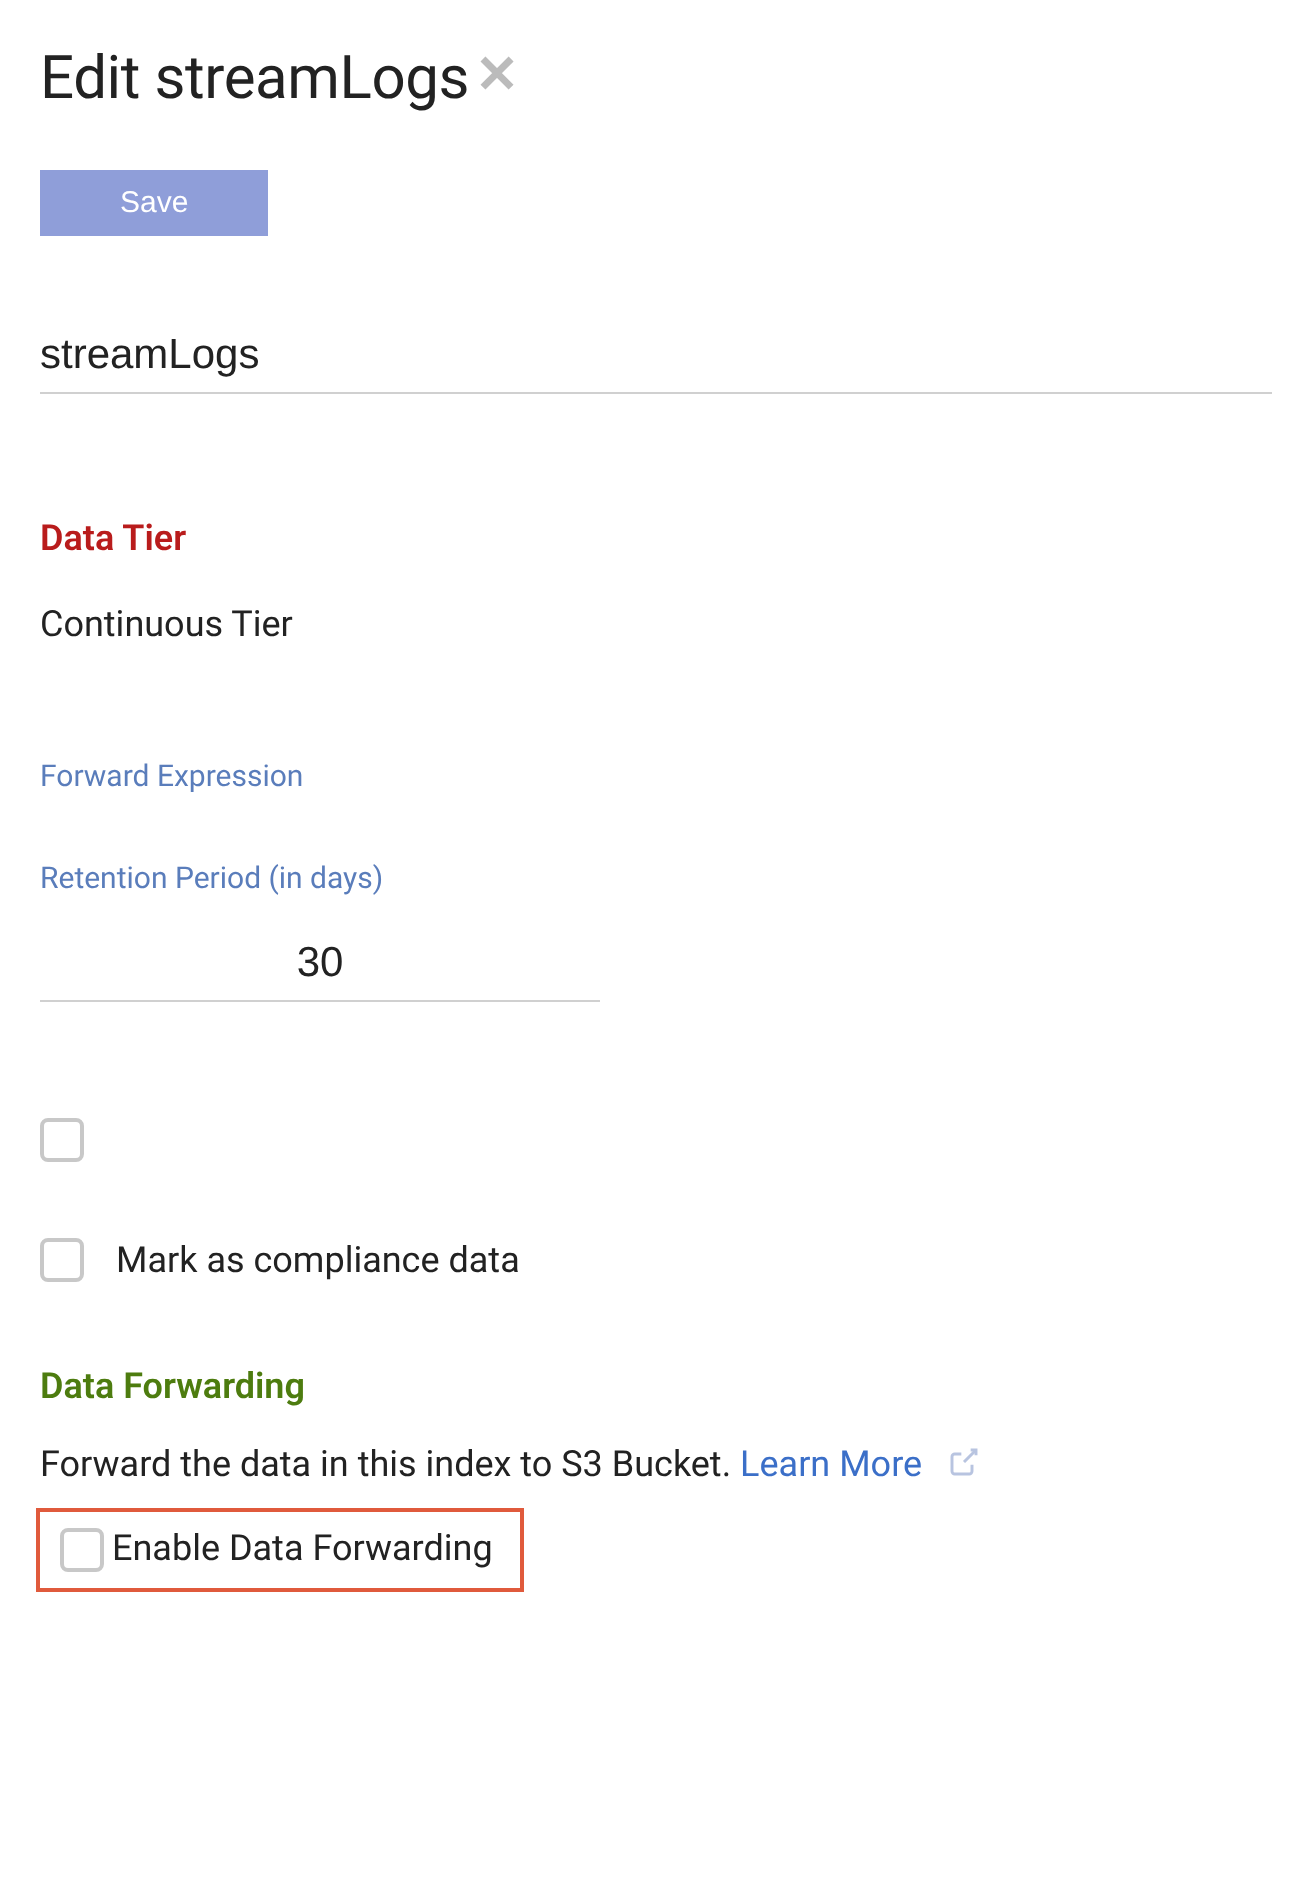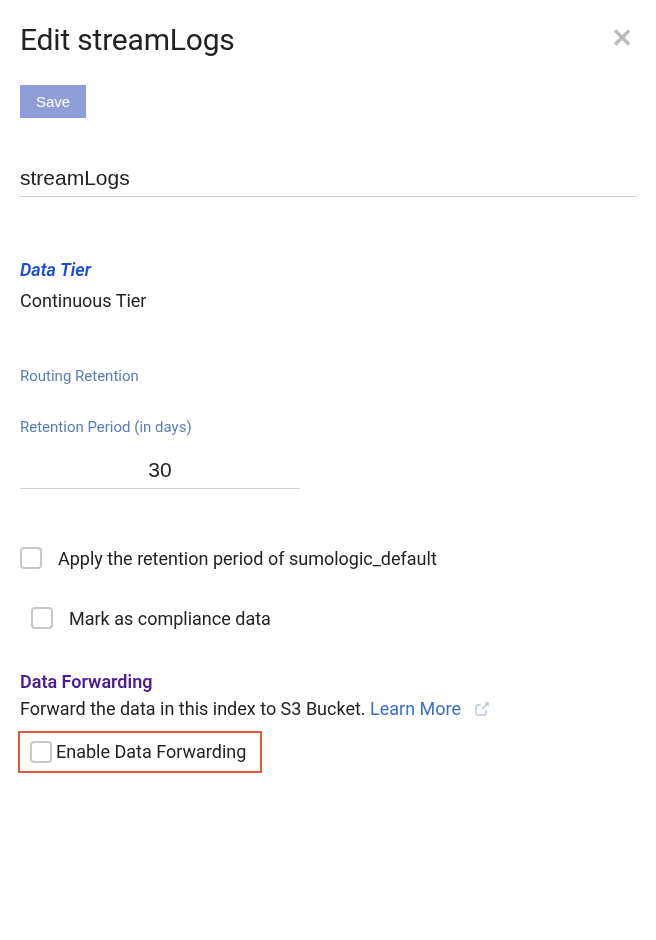--- a/index.html
+++ b/index.html
@@ -6,21 +6,20 @@
   body {
     font-family: -apple-system, BlinkMacSystemFont, "Segoe UI", Roboto, "Helvetica Neue", Arial, sans-serif;
     background: #fff;
     width: 656px;
     height: 940px;
     padding: 22px 20px;
     color: #1a1a1a;
   }
   .header-row {
     display: flex;
-    justify-content: space-between;
     align-items: flex-start;
   }
   .title {
     font-size: 30px;
     font-weight: 400;
     color: #222;
     letter-spacing: -0.2px;
   }
   .close-btn {
     font-size: 26px;
@@ -29,21 +28,21 @@
     cursor: pointer;
     line-height: 1;
     padding: 3px;
     user-select: none;
   }
   .save-btn {
     margin-top: 28px;
     background: #8f9ed9;
     color: #fff;
     border: none;
-    padding: 8px 16px;
+    padding: 8px 40px;
     font-size: 15px;
     cursor: pointer;
   }
   .field-block { margin-top: 46px; }
   .field-label {
     font-size: 15px;
     color: #5a7dbb;
     margin-bottom: 20px;
   }
   .text-input {
@@ -54,59 +53,58 @@
     color: #222;
     padding: 2px 0 6px 0;
     outline: none;
     background: transparent;
   }
   .text-input-narrow { width: 280px; text-align: center; }
   .static-block { margin-top: 62px; }
   .static-heading {
     font-size: 18px;
     font-weight: 600;
-    color: #1d4ed8;
-    font-style: italic;
+    color: #b91c1c;
   }
   .static-value {
     font-size: 18px;
     color: #222;
-    margin-top: 10px;
+    margin-top: 22px;
   }
   .routing-block { margin-top: 56px; }
   .retention-block { margin-top: 33px; }
   .checkbox-row {
     display: flex;
     align-items: center;
     gap: 16px;
   }
   .checkbox-row.first { margin-top: 58px; }
-  .checkbox-row.second { margin-top: 38px; margin-left: 11px; }
+  .checkbox-row.second { margin-top: 38px; }
   .cbox {
     width: 22px;
     height: 22px;
     border: 2px solid #c8c8c8;
     border-radius: 4px;
     cursor: pointer;
     flex-shrink: 0;
   }
   .checkbox-label {
     font-size: 18px;
     color: #222;
   }
   .forwarding-block { margin-top: 42px; }
   .forwarding-heading {
     font-size: 18px;
     font-weight: 600;
-    color: #4c1d95;
+    color: #4d7c0f;
   }
   .forwarding-desc {
     font-size: 18px;
     color: #222;
-    margin-top: 6px;
+    margin-top: 18px;
   }
   .learn-more {
     color: #3b6fc8;
     cursor: pointer;
   }
   .ext-icon {
     display: inline-block;
     vertical-align: middle;
     margin-left: 8px;
     color: #b8c4e0;
@@ -137,31 +135,30 @@
 <div class="field-block">
   <input type="text" class="text-input" value="streamLogs" style="">
 </div>
 
 <div class="static-block">
   <div class="static-heading">Data Tier</div>
   <div class="static-value">Continuous Tier</div>
 </div>
 
 <div class="routing-block">
-  <div class="field-label">Routing Retention</div>
+  <div class="field-label">Forward Expression</div>
 </div>
 
 <div class="retention-block">
   <div class="field-label">Retention Period (in days)</div>
   <input type="text" class="text-input text-input-narrow" value="30" style="">
 </div>
 
 <div class="checkbox-row first">
   <div class="cbox"></div>
-  <span class="checkbox-label">Apply the retention period of sumologic_default</span>
 </div>
 
 <div class="checkbox-row second">
   <div class="cbox"></div>
   <span class="checkbox-label">Mark as compliance data</span>
 </div>
 
 <div class="forwarding-block">
   <div class="forwarding-heading">Data Forwarding</div>
   <div class="forwarding-desc">

